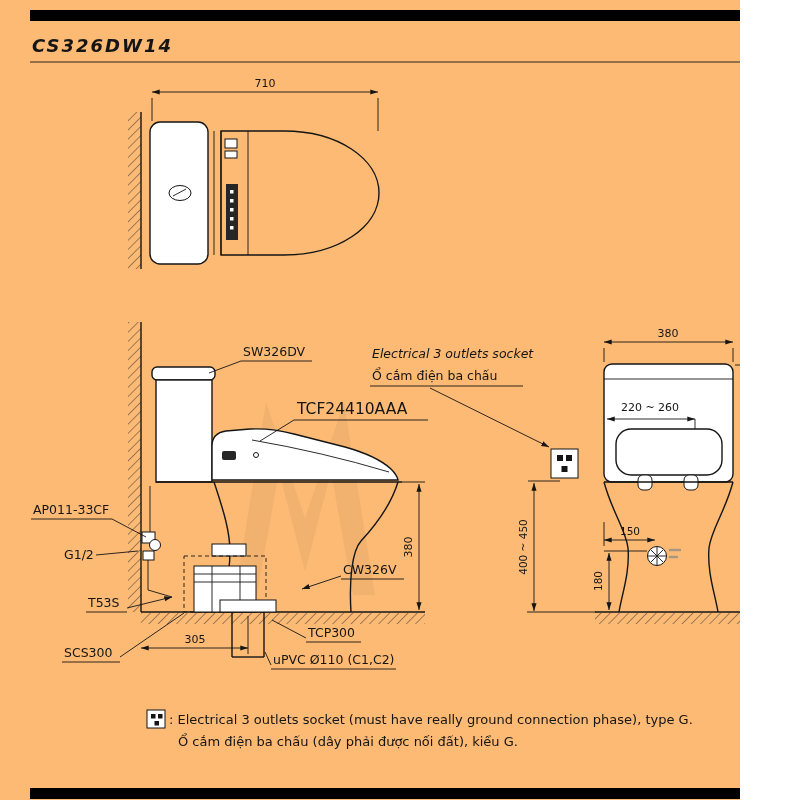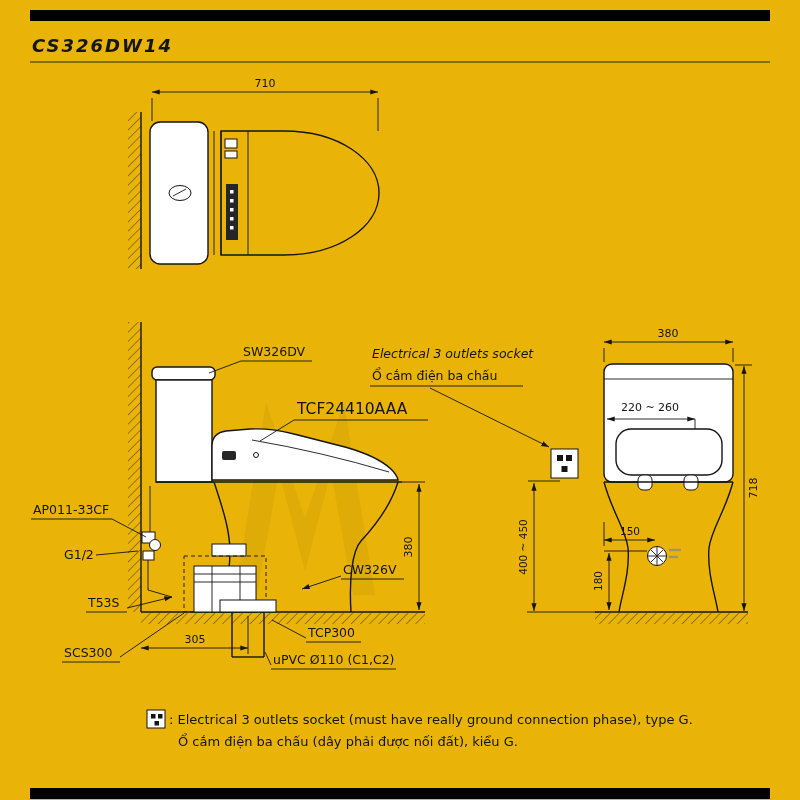--- a/index.html
+++ b/index.html
@@ -1,16 +1,16 @@
 <!DOCTYPE html>
 <html><head>
 <meta charset="utf-8">
 <style>
   html,body{margin:0;padding:0;background:#ffffff;}
-  .page{position:relative;width:800px;height:800px;background:#eab308;overflow:hidden;}
+  .page{position:relative;width:740px;height:800px;background:#fdba74;overflow:hidden;}
   svg{display:block;}
   .t{font-family:"DejaVu Sans","Liberation Sans",sans-serif;fill:#151515;}
   .t-model{font-size:18px;font-weight:bold;font-style:italic;letter-spacing:2px;}
   .t-dim{font-size:11px;}
   .t-dim-s{font-size:10.5px;}
   .t-label{font-size:12.5px;}
   .t-label-i{font-size:12.5px;font-style:italic;}
   .t-big{font-size:15.5px;}
   .t-note{font-size:13px;}
   .ln{stroke:#151515;stroke-width:1.4;fill:none;}

